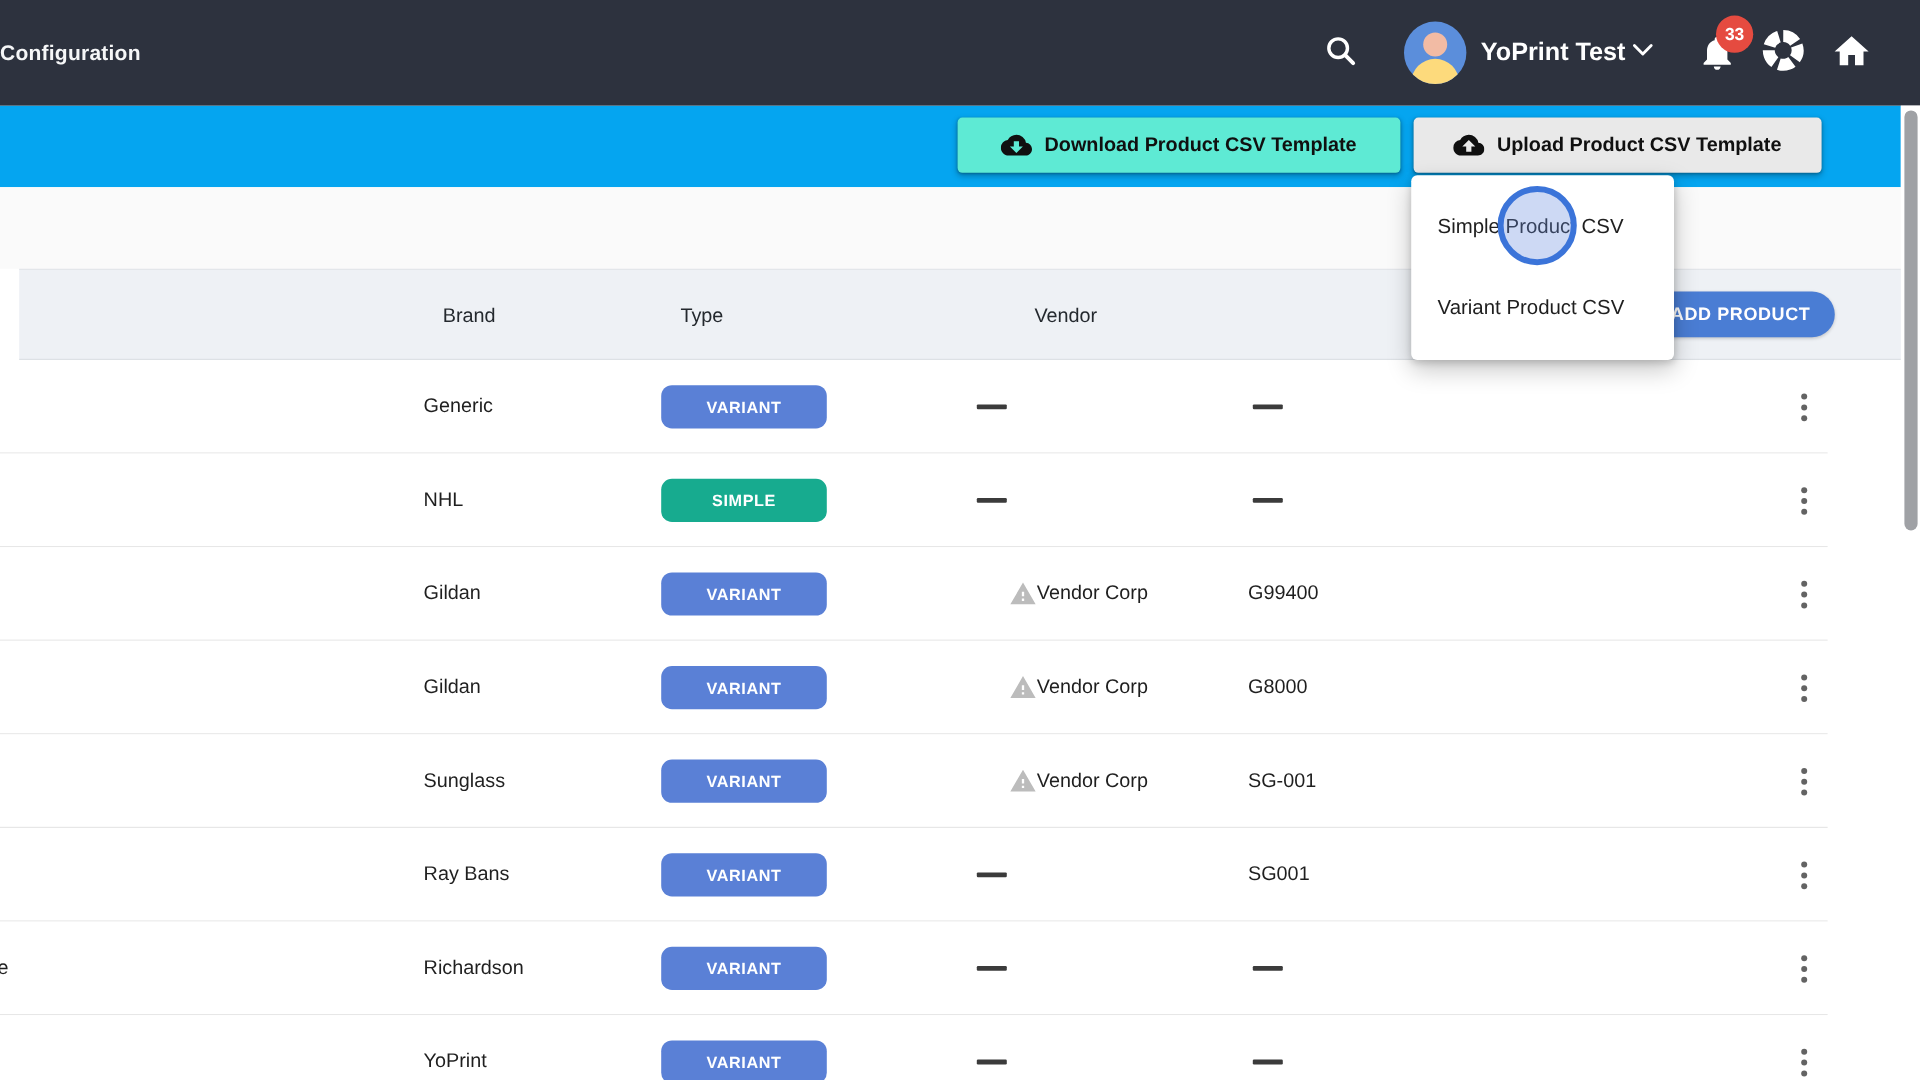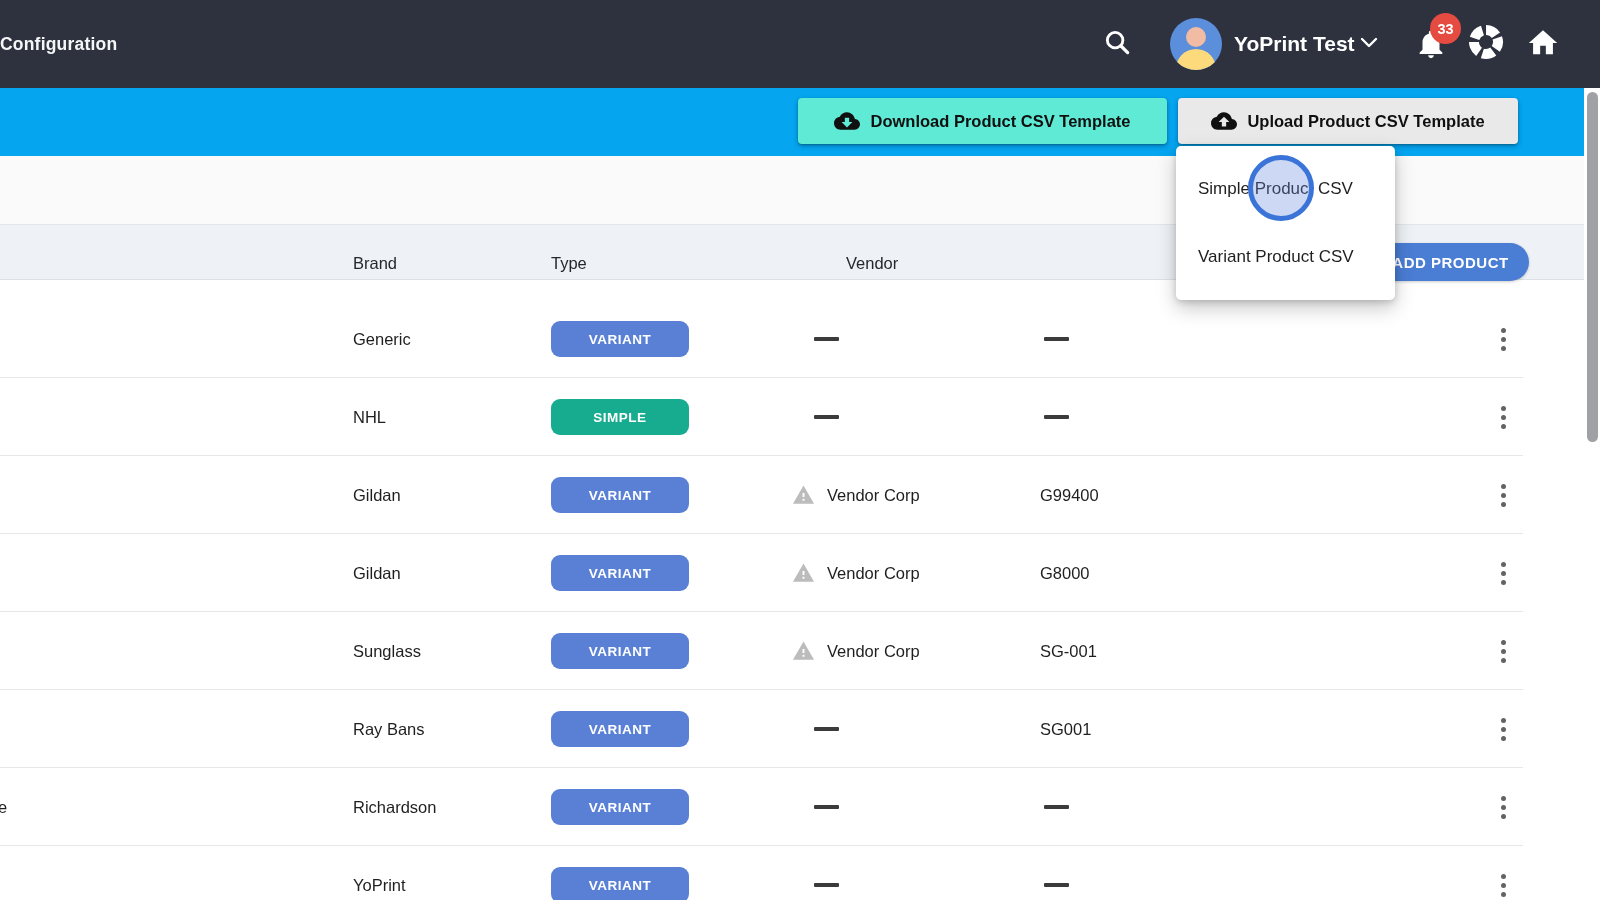--- a/index.html
+++ b/index.html
@@ -38,21 +38,21 @@
   .bar-btn { top:98px; height:46px; border-radius:4px; display:flex; align-items:center;
     justify-content:center; gap:10px; font-size:16.5px; font-weight:700; color:#101010;
     box-shadow:0 2px 5px rgba(0,0,0,.28), 0 1px 2px rgba(0,0,0,.2); cursor:pointer; }
   .btn-download { left:798px; width:369px; background:#5eead4; }
   .btn-upload  { left:1178px; width:340px; background:#e9e9e9; }
 
   
   .gap-strip { top:156px; left:0; width:1584px; height:68px; background:#fafafa; }
 
   
-  .table-header { top:224px; left:0; width:1584px; height:56px; background:#eef1f5;
+  .table-header { top:224px; left:16px; width:1584px; height:76px; background:#eef1f5;
     border-top:1px solid #e3e6ea; border-bottom:1px solid #dde1e5; }
   .th { position:absolute; top:0; height:76px; display:flex; align-items:center;
     color:#24292e; font-size:16.5px; }
   .th-brand { left:353px; } .th-type { left:551px; }
   .th-vendor { left:810px;margin-left:36px; } .th-supplier { left:1040px; }
   .add-product { left:1372px; top:243px; width:157px; height:38px; border-radius:19px;
     background:#4a7dd4; color:#ffffff; font-weight:700; font-size:15px; letter-spacing:.5px;
     display:flex; align-items:center; justify-content:center; z-index:5; cursor:pointer;
     box-shadow:0 1px 3px rgba(0,0,0,.2); }
 
@@ -61,21 +61,21 @@
   .trow { position:relative; width:1584px; height:78px; background:#ffffff; }
   .trow::after { content:""; position:absolute; left:0; right:61px; bottom:0; height:1px;
     background:#e7e7e7; }
   .cell { position:absolute; top:50%; transform:translateY(-50%); display:flex;
     align-items:center; color:#1f1f1f; font-size:16.5px; }
   .c-partial { left:-2px; }
   .c-brand { left:353px; }
   .c-type { left:551px; }
   .badge { width:138px; height:36px; border-radius:9px; color:#fff; font-weight:700;
     font-size:13.5px; letter-spacing:.5px; display:flex; align-items:center; justify-content:center; }
-  .c-vendor { left:792px; gap:12px; }
+  .c-vendor { left:841px; gap:0; }
   .c-supplier { left:1040px; }
   .dash { width:25px; height:4px; background:#3b3b3b; border-radius:1px; display:inline-block; }
   .dash-vendor { left:814px; } .dash-supplier { left:1044px; }
   .kebab { left:1489px; width:28px; height:44px; top:50%; transform:translateY(-50%);
     position:absolute; display:flex; flex-direction:column; align-items:center;
     justify-content:center; gap:4px; cursor:pointer; }
   .kebab i { width:5px; height:5px; border-radius:50%; background:#636363; }
 
   
   .dropdown { left:1176px; top:146px; width:219px; height:154px; background:#ffffff;

